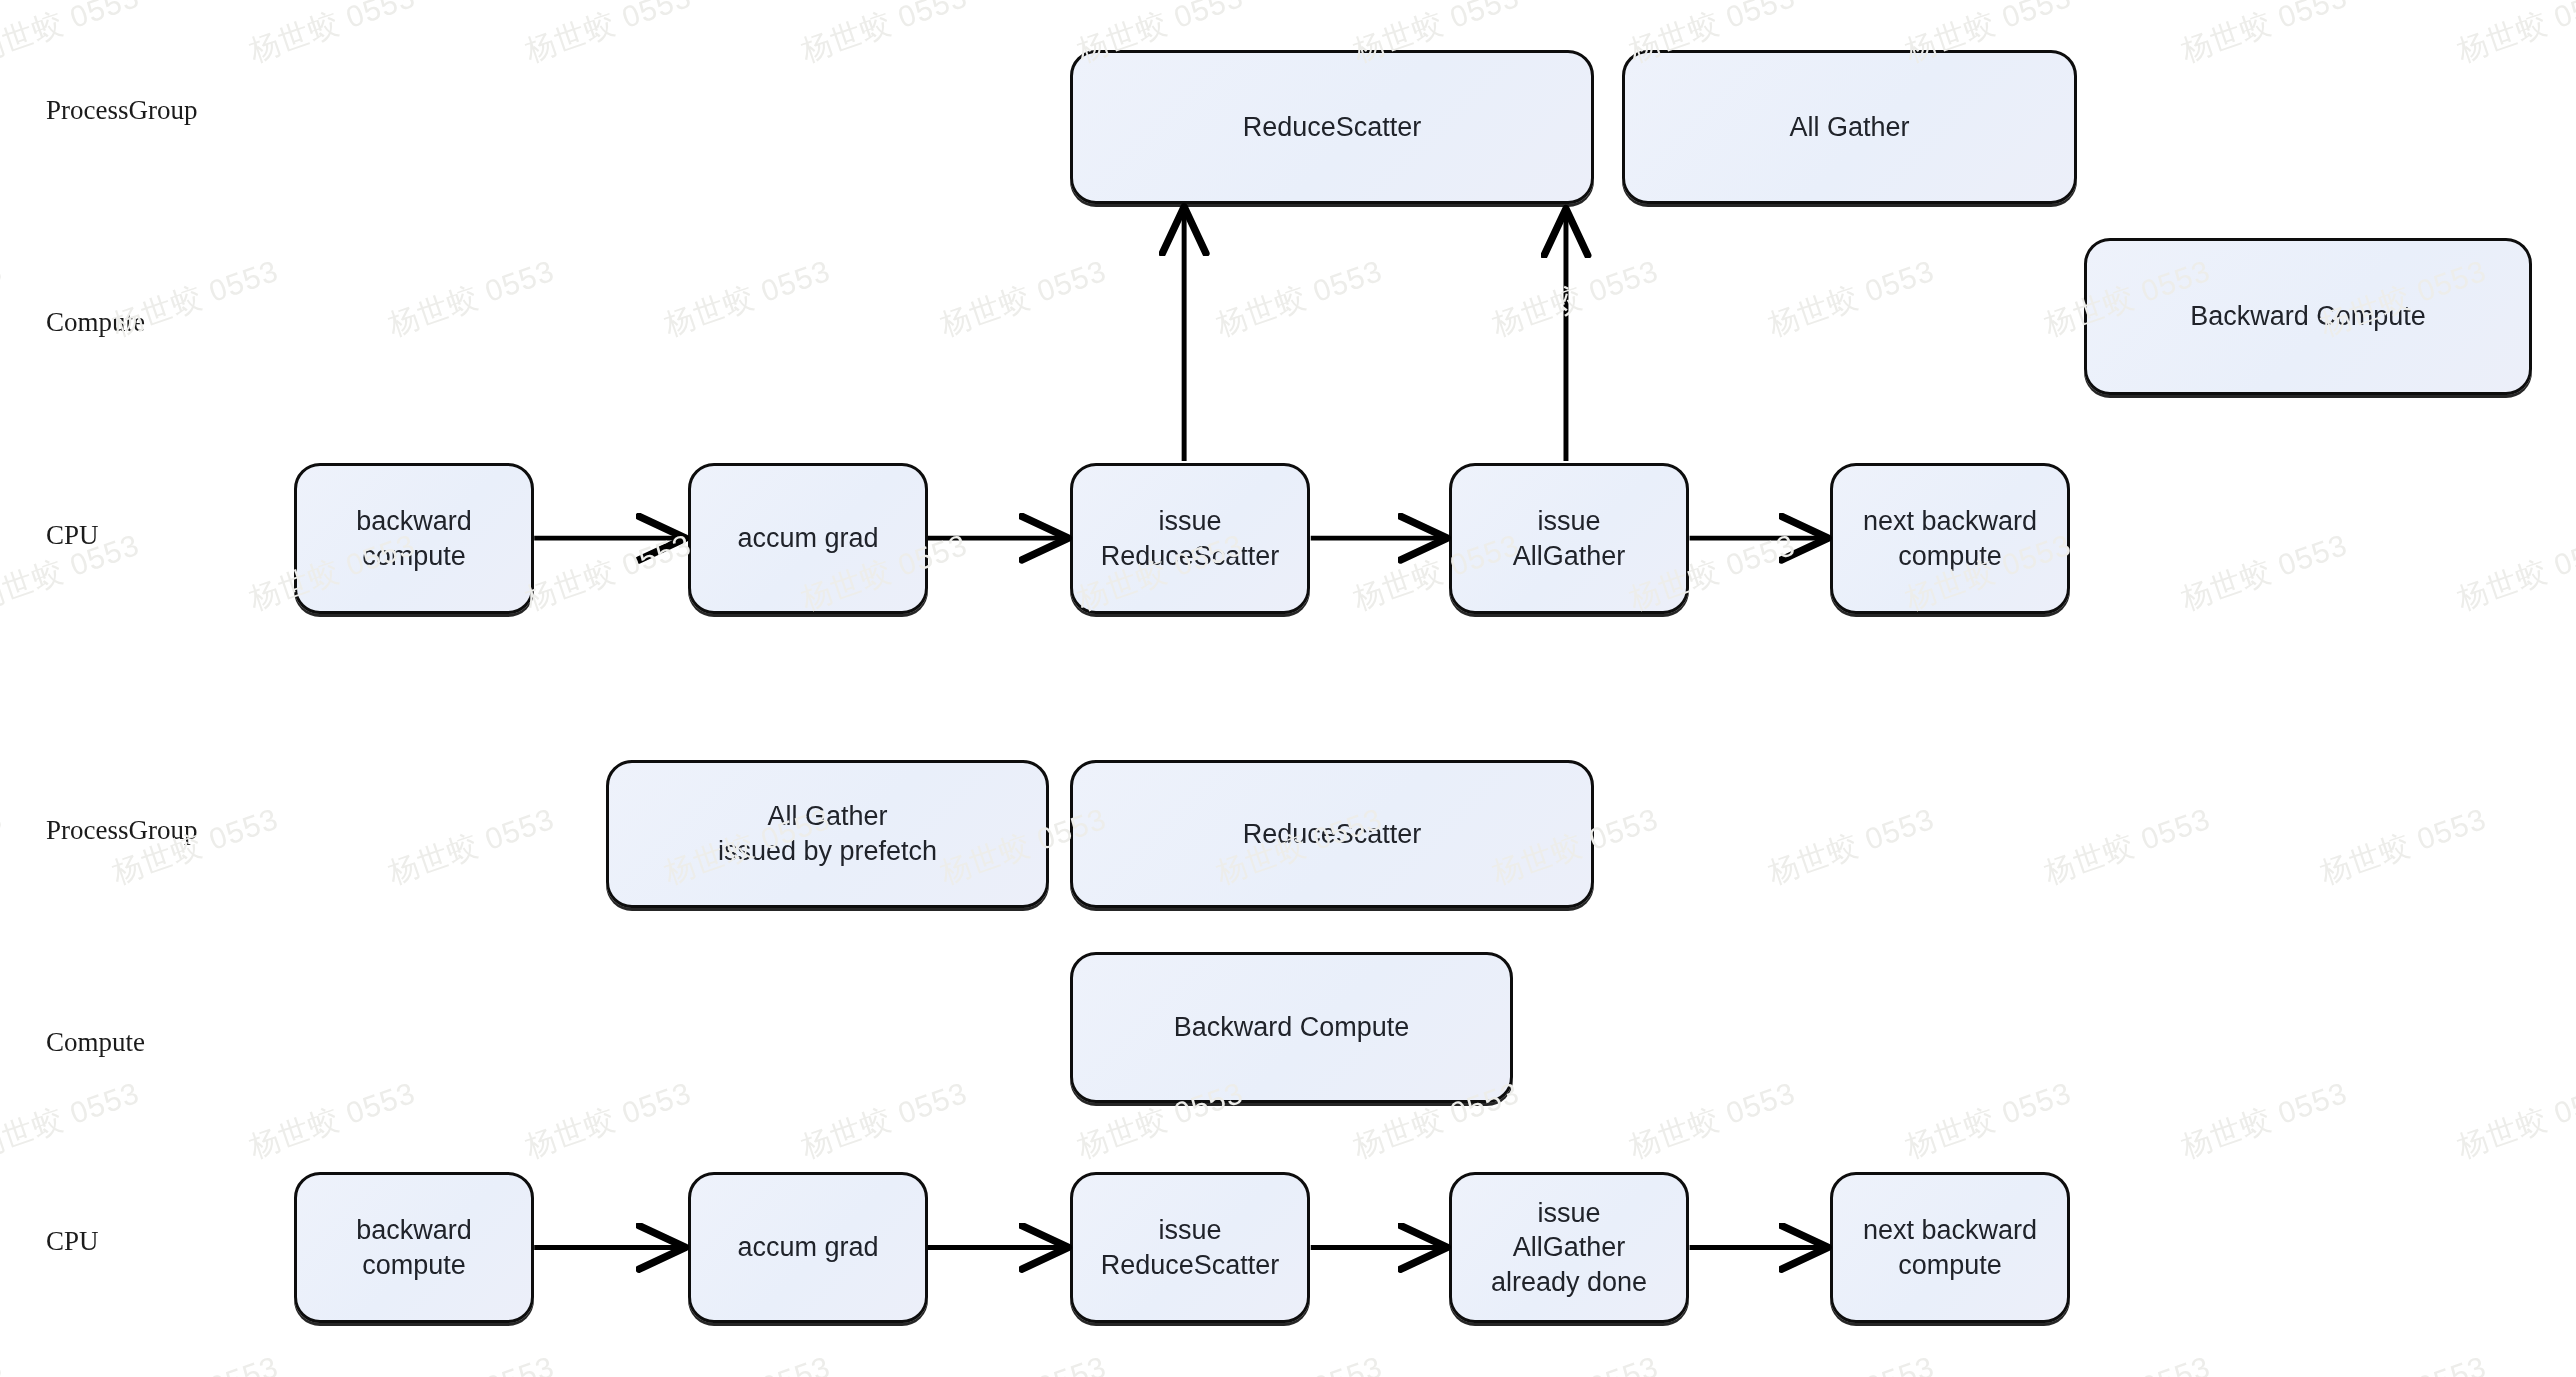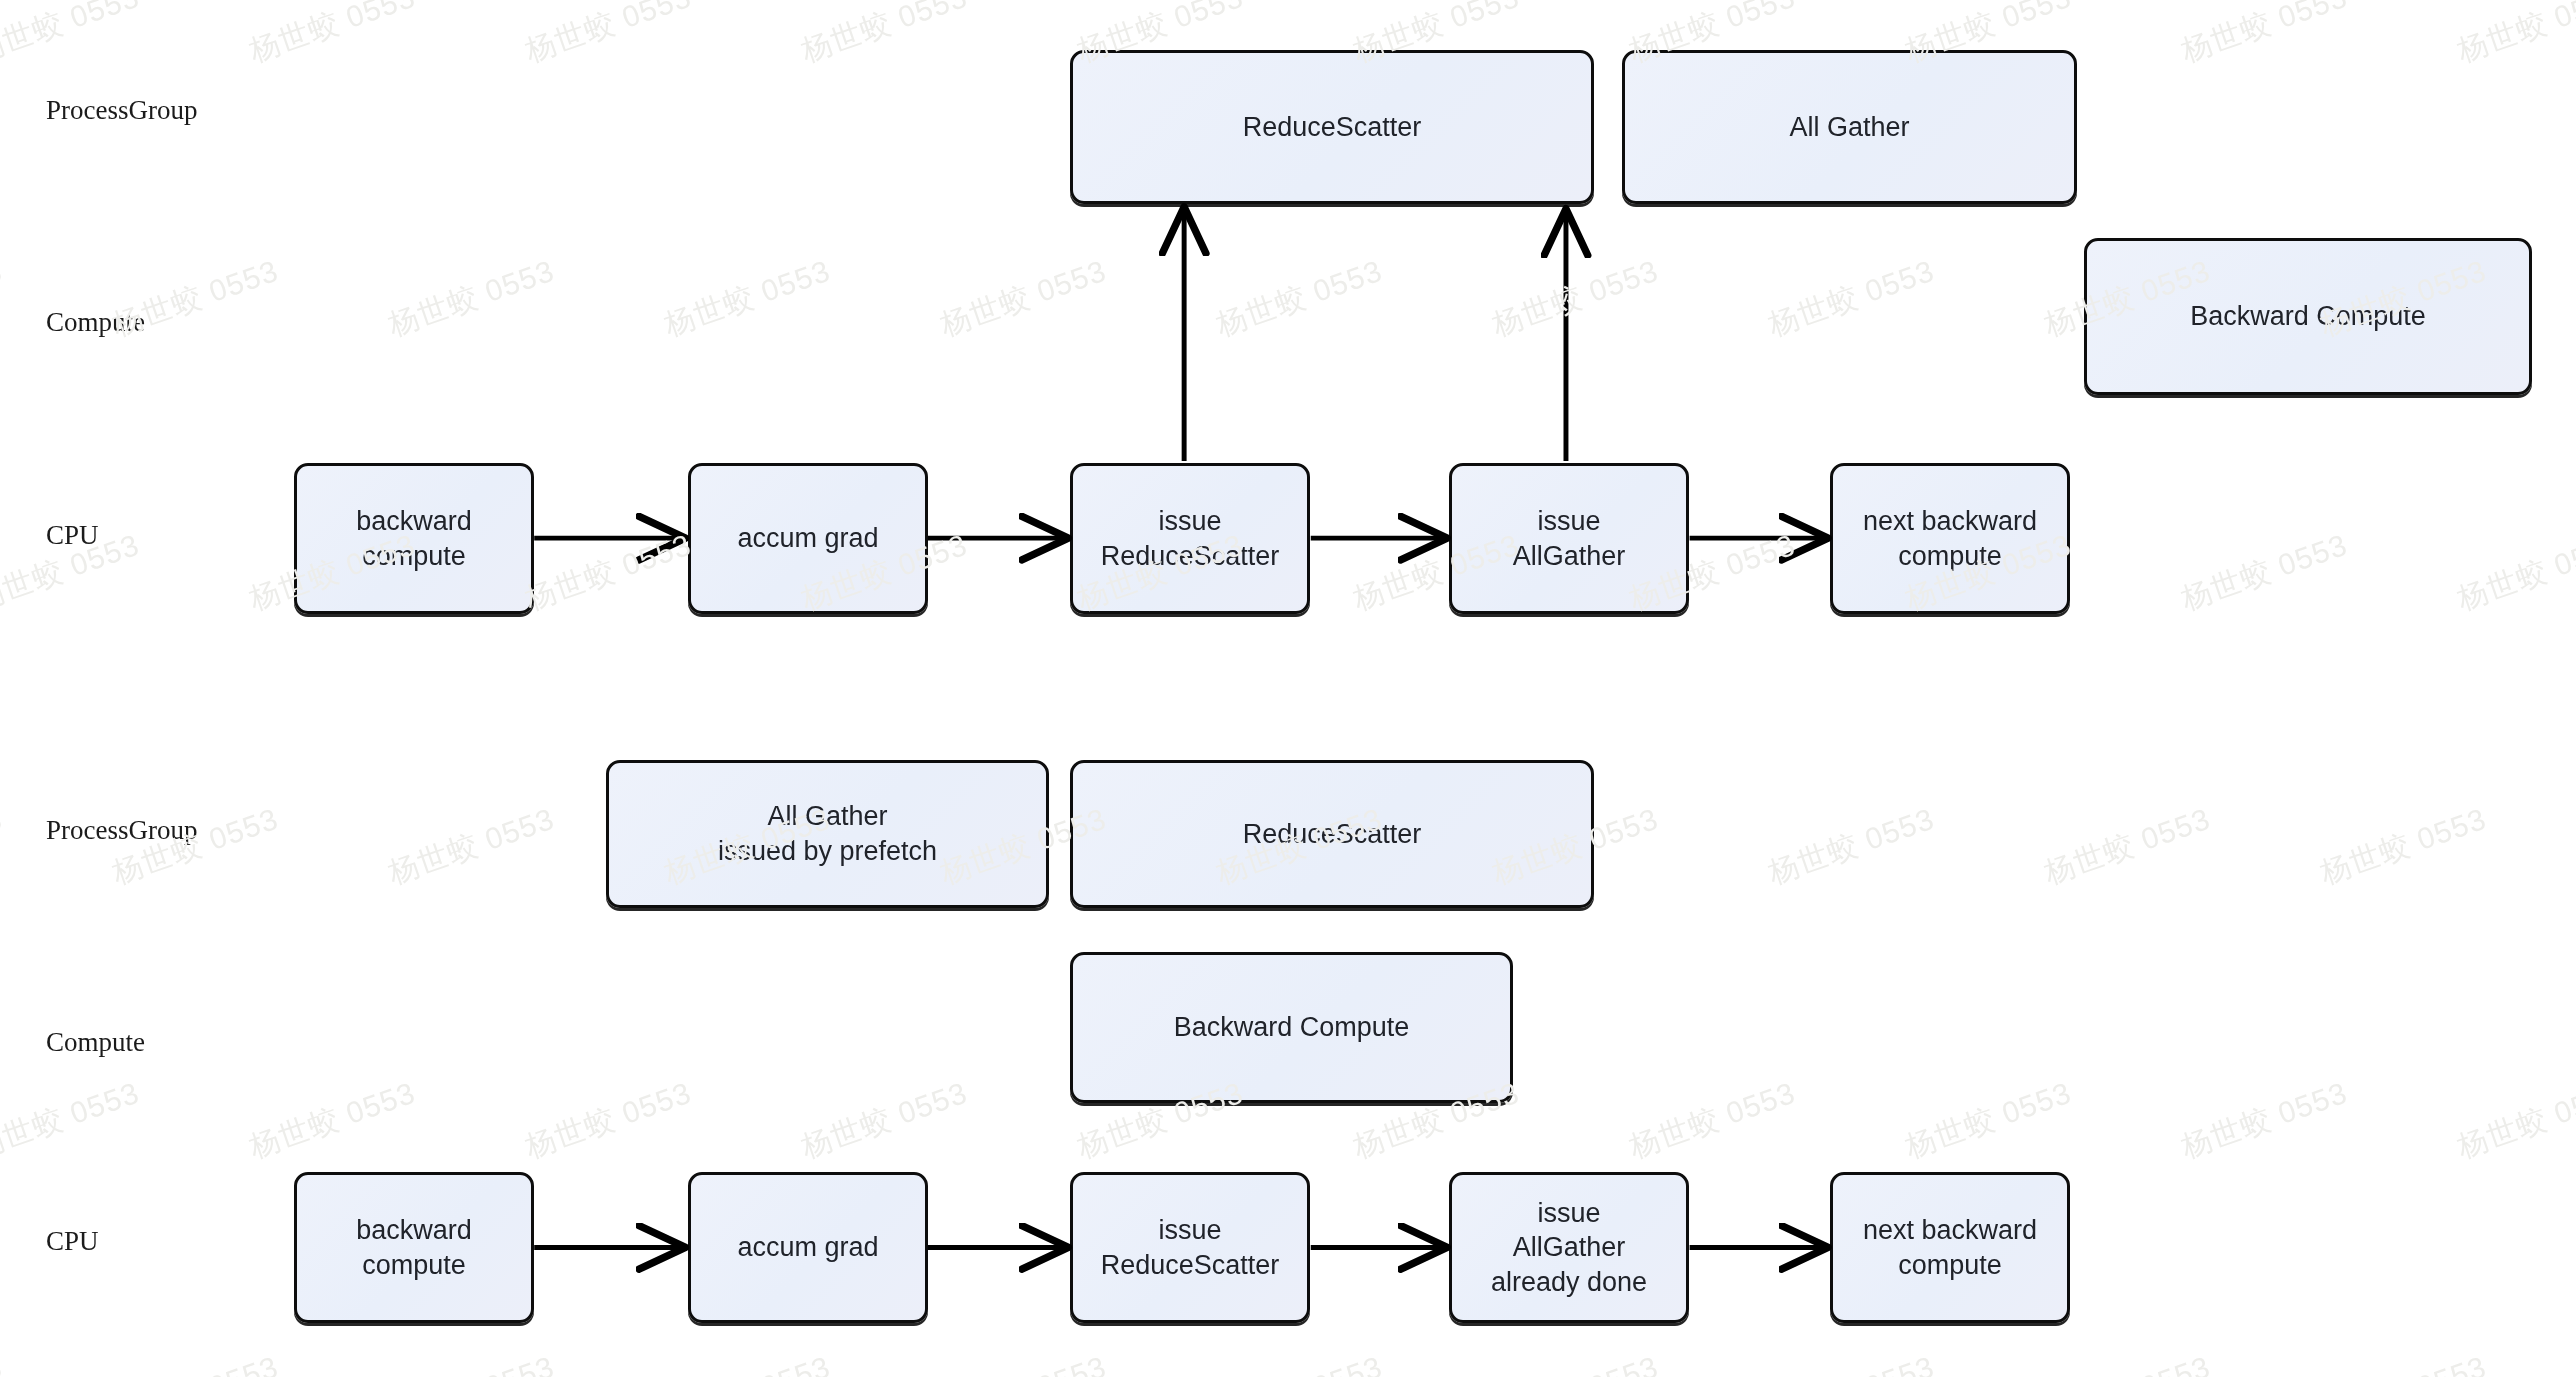--- a/index.html
+++ b/index.html
@@ -35,21 +35,21 @@
     color:#1b1b1b;
     font-family:Liberation Serif, serif;
     white-space:nowrap;
     line-height:1;
   }
   .node{
     position:absolute;
     box-sizing:border-box;
     background:linear-gradient(135deg,#eef2fb 0%,#e9effa 55%,#eceff9 100%);
     border:3px solid #0d0d0d;
-    border-radius:14px;
+    border-radius:26px;
     box-shadow:0 3px 0 0 rgba(0,0,0,0.85);
     display:flex;
     align-items:center;
     justify-content:center;
     text-align:center;
     color:#20232a;
     font-size:27px;
     line-height:1.28;
     font-family:"Liberation Sans", sans-serif;
     padding:6px 8px;

